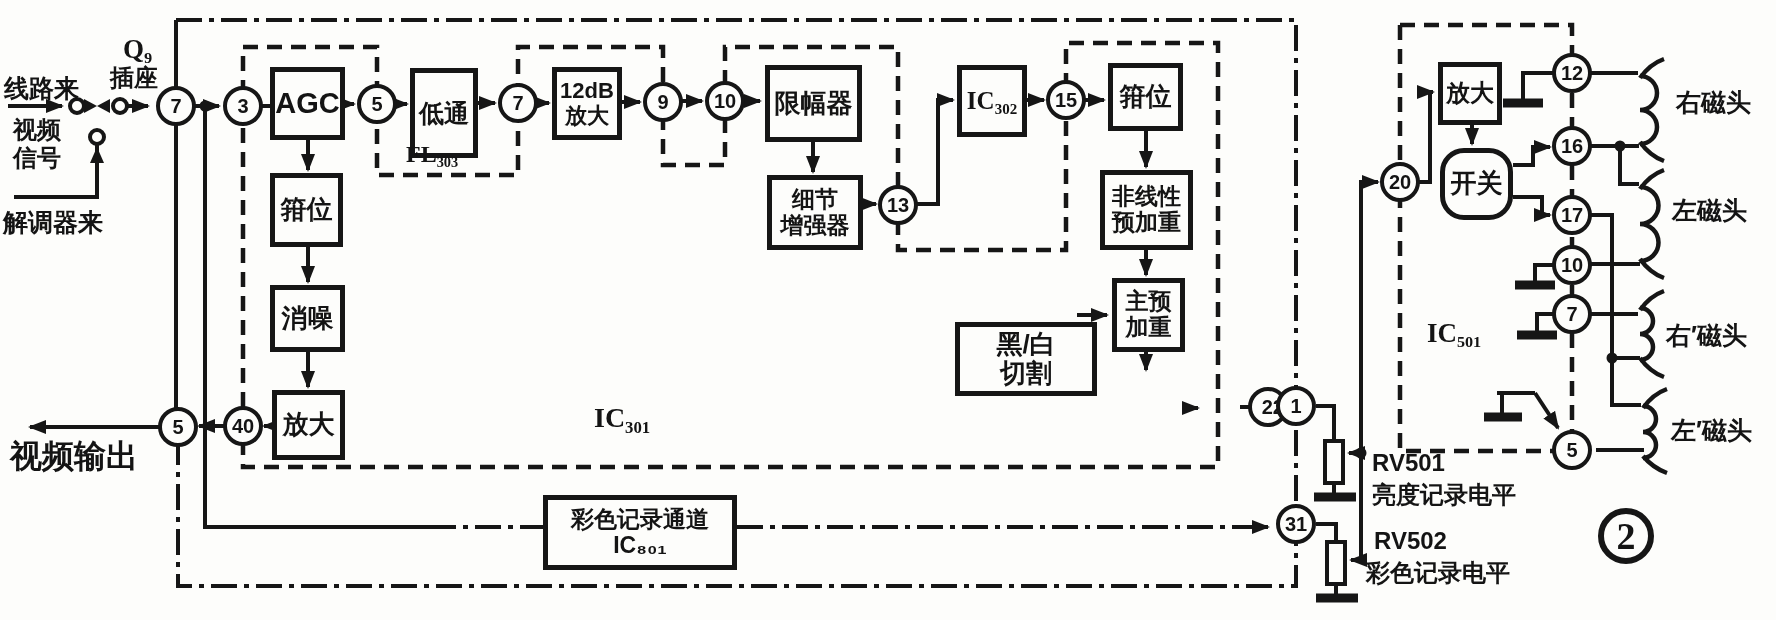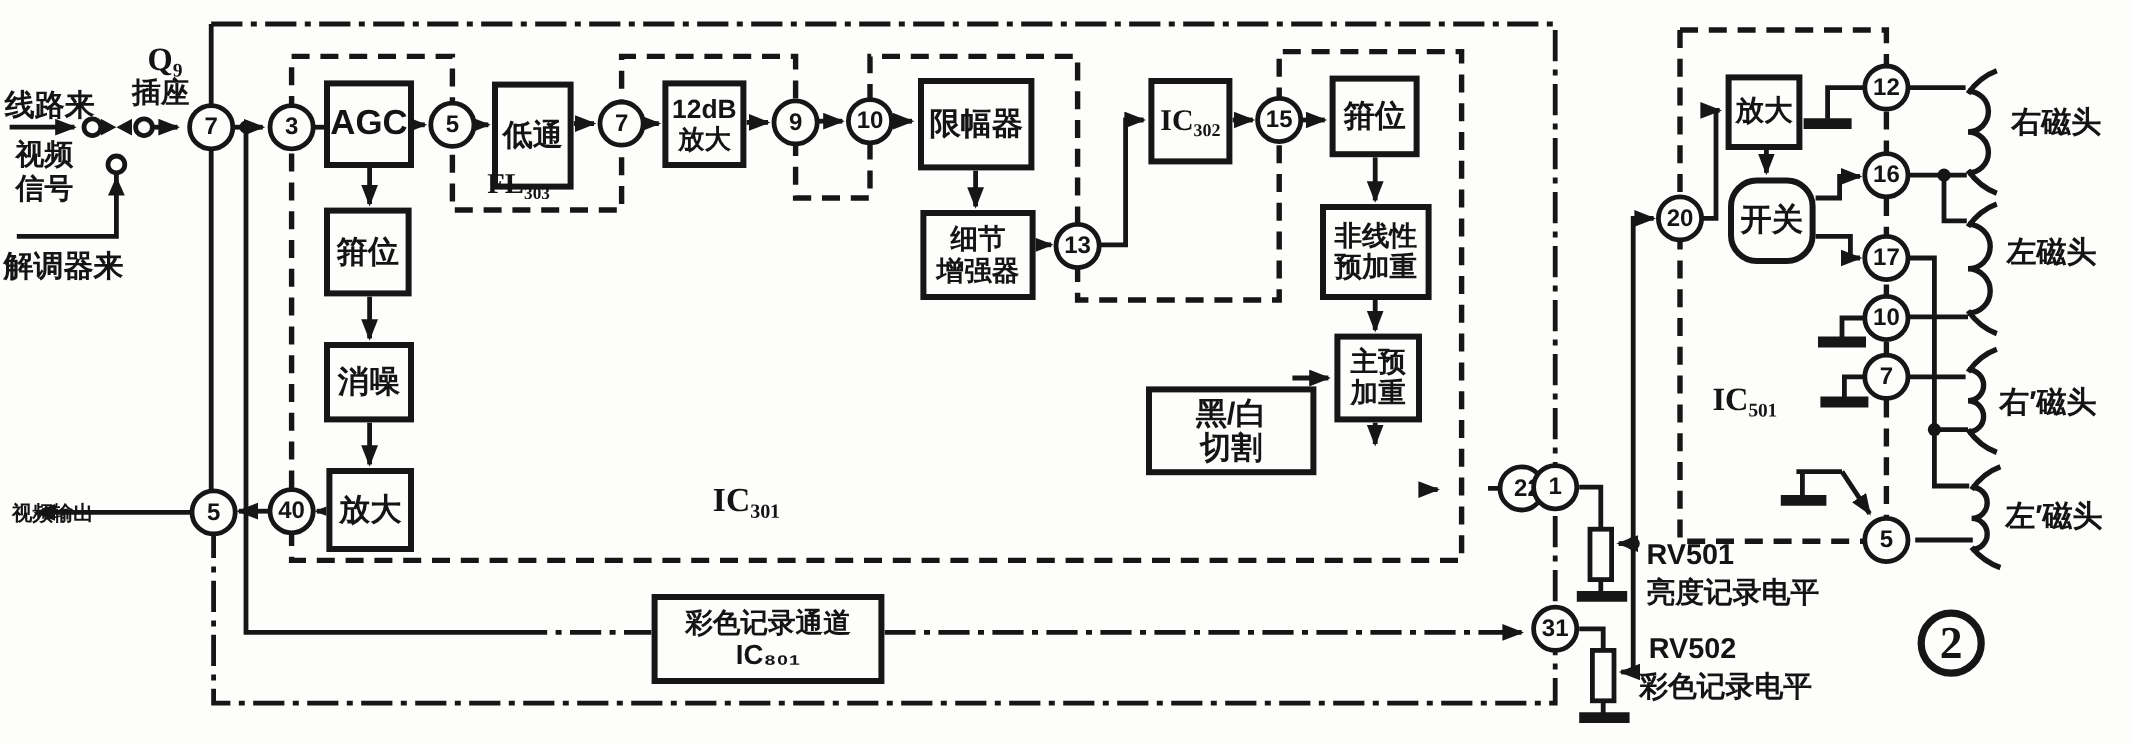--- a/index.html
+++ b/index.html
@@ -216,21 +216,21 @@
   <div class="pin" style="left:1552px;top:430px;">
       <span>5</span>
     </div>
 
   <div class="lbl" style="left:4px;top:74px;font-size:25px;">线路来</div>
   <div class="lbl serif" style="left:123px;top:34px;font-size:27px;">Q₉</div>
   <div class="lbl" style="left:110px;top:64px;font-size:24px;">插座</div>
   <div class="lbl" style="left:13px;top:116px;font-size:24px;text-align:right;">视频
 信号</div>
   <div class="lbl" style="left:3px;top:208px;font-size:25px;">解调器来</div>
-  <div class="lbl" style="left:10px;top:420px;font-size:17px;font-family:Liberation Mono, monospace;">视频输出</div>
+  <div class="lbl" style="left:10px;top:438px;font-size:32px;">视频输出</div>
   <div class="lbl serif" style="left:406px;top:141px;font-size:24px;">FL₃₀₃</div>
   <div class="lbl serif" style="left:594px;top:402px;font-size:28px;text-align:center;">IC₃₀₁</div>
   <div class="lbl serif" style="left:1413px;top:318px;font-size:27px;margin-left:14px;">IC₅₀₁</div>
   <div class="lbl" style="left:1372px;top:449px;font-size:24px;">RV501</div>
   <div class="lbl" style="left:1372px;top:481px;font-size:24px;">亮度记录电平</div>
   <div class="lbl" style="left:1374px;top:527px;font-size:24px;">RV502</div>
   <div class="lbl" style="left:1366px;top:559px;font-size:24px;">彩色记录电平</div>
   <div class="lbl" style="left:1676px;top:88px;font-size:25px;">右磁头</div>
   <div class="lbl" style="left:1672px;top:196px;font-size:25px;">左磁头</div>
   <div class="lbl" style="left:1666px;top:321px;font-size:25px;">右′磁头</div>

